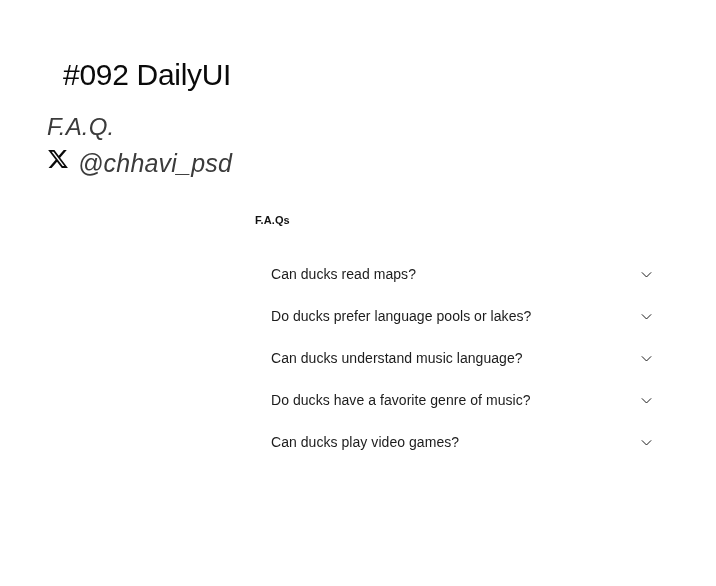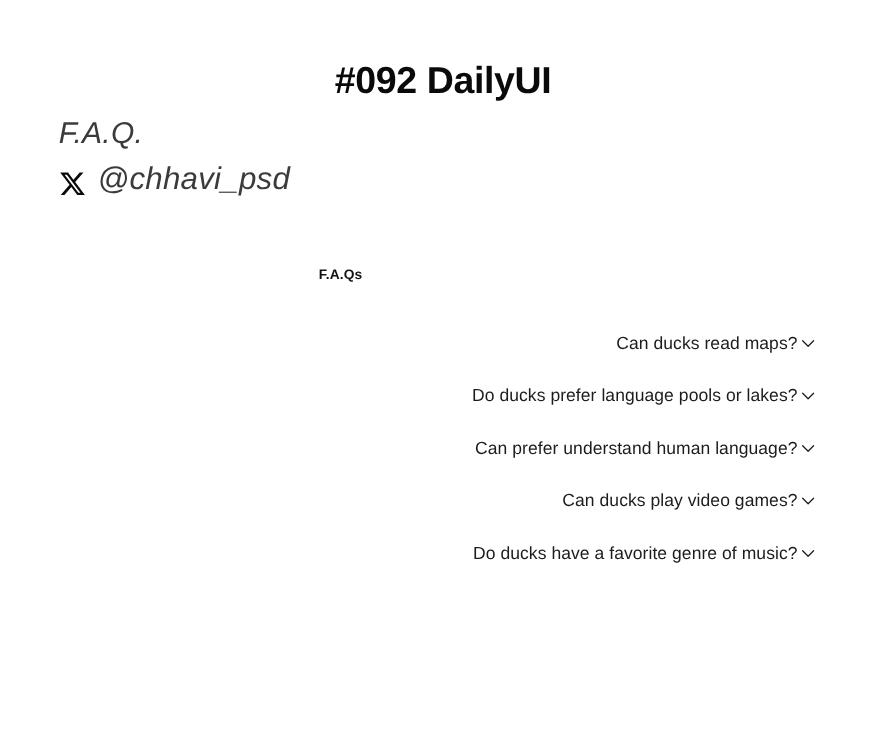--- a/index.html
+++ b/index.html
@@ -20,42 +20,41 @@
   
   .brand {
     position: absolute;
     left: 47px;
     top: 40px;
     width: 400px;
   }
   .brand-title {
     font-family: "Liberation Sans", sans-serif;
     font-size: 30px;
-    font-weight: 700;
+    font-weight: 400;
     letter-spacing: -0.3px;
     color: #0a0a0a;
     line-height: 1.28;
-    margin: 6px;
+    margin: 16px;
     white-space: nowrap;
-    text-align: right;
   }
   .brand-subtitle {
     font-family: "Liberation Sans", sans-serif;
     font-size: 24px;
     font-weight: 300;
     font-style: italic;
     color: #3b3b3b;
     line-height: 1.38;
     margin: 0;
     letter-spacing: 0.2px;
     white-space: nowrap;
   }
   .brand-handle-row {
     display: flex;
-    align-items: flex-end;
+    align-items: flex-start;
     gap: 9px;
     margin-top: 4px;
   }
   .x-logo {
     display: inline-flex;
     align-items: center;
     justify-content: center;
     width: 22px;
     height: 22px;
     flex: 0 0 auto;
@@ -89,21 +88,21 @@
   }
   .faq-list {
     margin: 0;
     padding: 0;
     list-style: none;
     margin-left: 16px;
   }
   .faq-item {
     display: flex;
     align-items: center;
-    justify-content: flex-end;
+    justify-content: space-between;
     height: 42px;
     cursor: pointer;
     background: transparent;
   }
   .faq-question {
     font-family: "Liberation Sans", sans-serif;
     font-size: 14px;
     font-weight: 400;
     color: #1c1c1c;
     letter-spacing: 0.05px;
@@ -155,39 +154,39 @@
     <li class="faq-item">
       <span class="faq-question">Do ducks prefer language pools or lakes?</span>
       <span class="faq-chevron">
         <svg width="15" height="15" viewBox="0 0 24 24" fill="none" aria-hidden="true">
           <path d="M5 9l7 7 7-7" stroke="#1c1c1c" stroke-width="1.6" stroke-linecap="round" stroke-linejoin="round"></path>
         </svg>
       </span>
     </li>
 
     <li class="faq-item">
-      <span class="faq-question">Can prefer understand human language?</span>
+      <span class="faq-question">Can ducks understand music language?</span>
+      <span class="faq-chevron">
+        <svg width="15" height="15" viewBox="0 0 24 24" fill="none" aria-hidden="true">
+          <path d="M5 9l7 7 7-7" stroke="#1c1c1c" stroke-width="1.6" stroke-linecap="round" stroke-linejoin="round"></path>
+        </svg>
+      </span>
+    </li>
+
+    <li class="faq-item">
+      <span class="faq-question">Do ducks have a favorite genre of music?</span>
       <span class="faq-chevron">
         <svg width="15" height="15" viewBox="0 0 24 24" fill="none" aria-hidden="true">
           <path d="M5 9l7 7 7-7" stroke="#1c1c1c" stroke-width="1.6" stroke-linecap="round" stroke-linejoin="round"></path>
         </svg>
       </span>
     </li>
 
     <li class="faq-item">
       <span class="faq-question">Can ducks play video games?</span>
       <span class="faq-chevron">
         <svg width="15" height="15" viewBox="0 0 24 24" fill="none" aria-hidden="true">
           <path d="M5 9l7 7 7-7" stroke="#1c1c1c" stroke-width="1.6" stroke-linecap="round" stroke-linejoin="round"></path>
         </svg>
       </span>
     </li>
-
-    <li class="faq-item">
-      <span class="faq-question">Do ducks have a favorite genre of music?</span>
-      <span class="faq-chevron">
-        <svg width="15" height="15" viewBox="0 0 24 24" fill="none" aria-hidden="true">
-          <path d="M5 9l7 7 7-7" stroke="#1c1c1c" stroke-width="1.6" stroke-linecap="round" stroke-linejoin="round"></path>
-        </svg>
-      </span>
-    </li>
   </ul>
 </section>
 
 </body></html>

